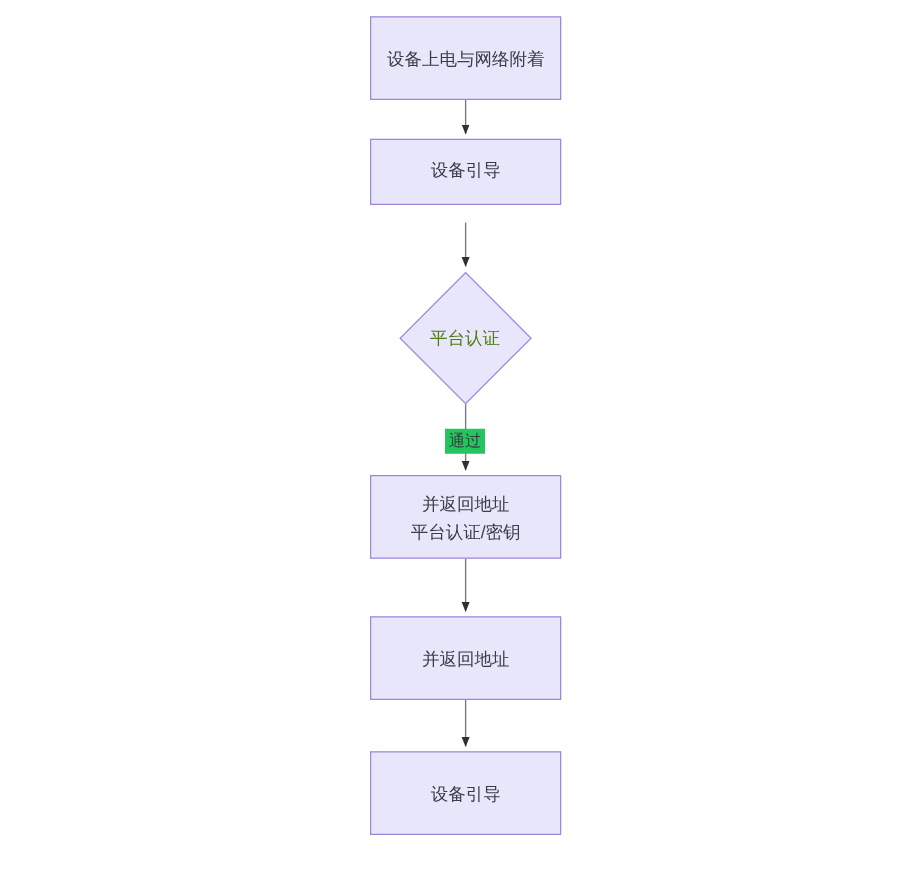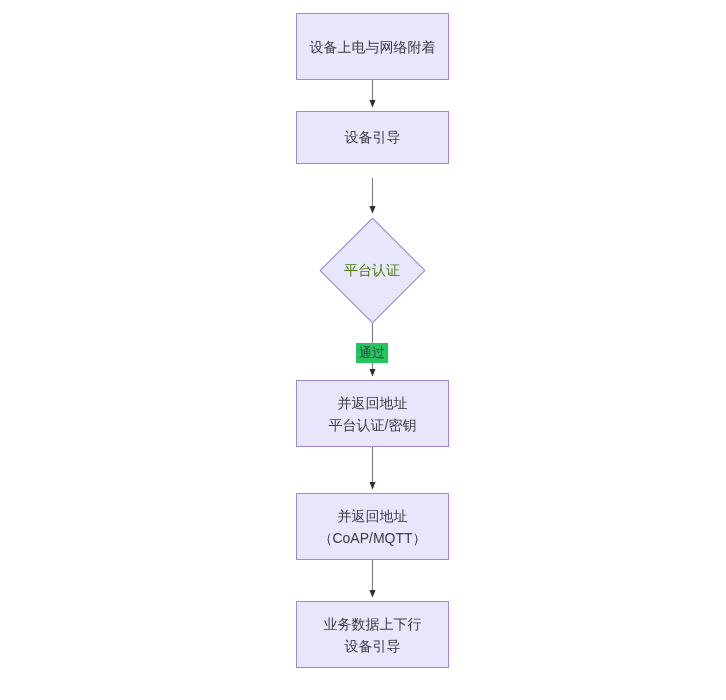--- a/index.html
+++ b/index.html
@@ -125,21 +125,19 @@
 
   <div class="edge-label" style="left:356px; top:343px;">通过</div>
 
   <div class="node" style="left:296px; top:380px; width:153px; height:67px;">
     <span class="node-line">并返回地址</span>
     <span class="node-line">平台认证/密钥</span>
   </div>
 
   <div class="node" style="left:296px; top:493px; width:153px; height:67px;">
     <span class="node-line">并返回地址</span>
-    <span class="node-line">（CoAP/MQTT）</span>
   </div>
 
   <div class="node" style="left:296px; top:601px; width:153px; height:67px;">
-    <span class="node-line">业务数据上下行</span>
     <span class="node-line">设备引导</span>
   </div>
 
 </div>
 
 </body></html>

